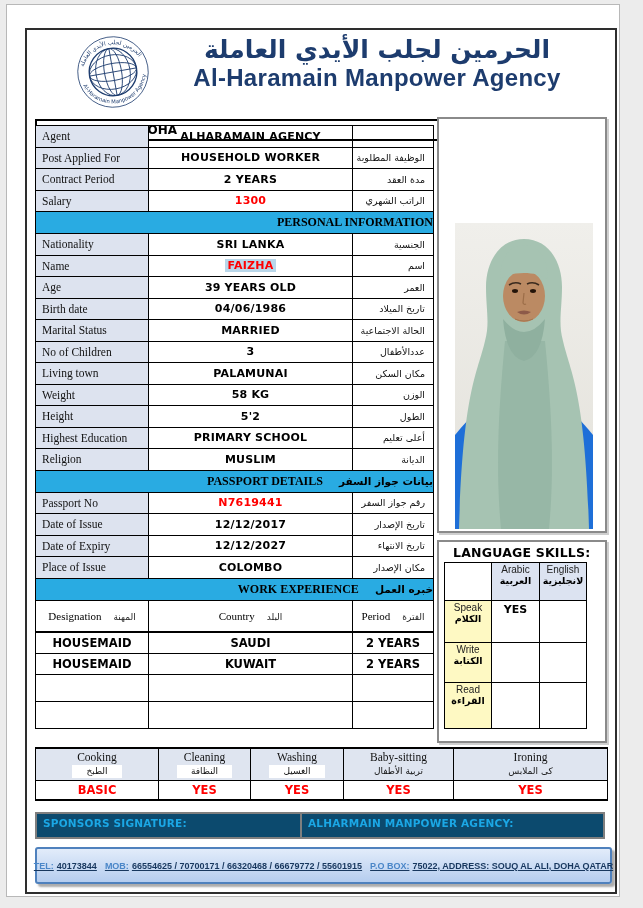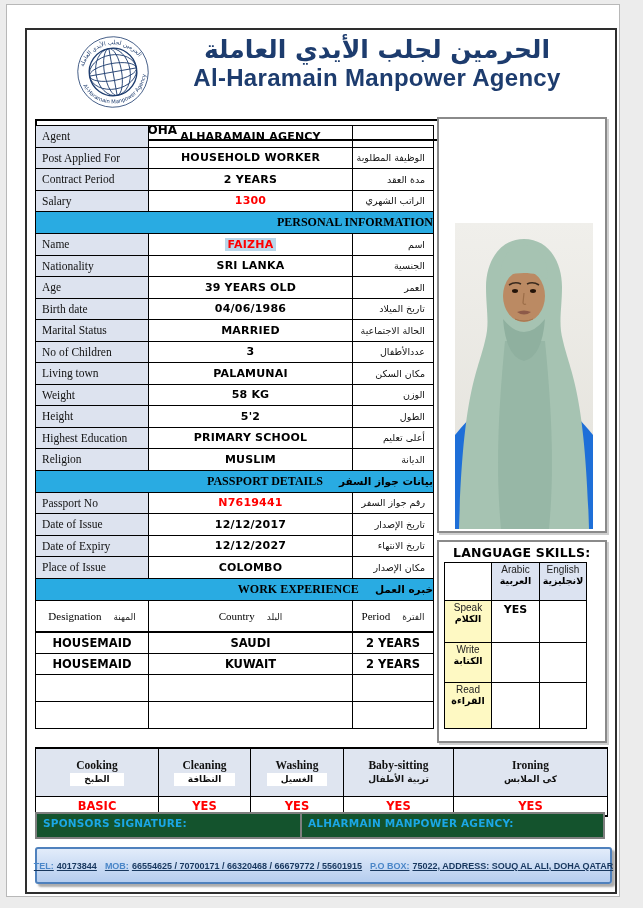--- a/index.html
+++ b/index.html
@@ -49,30 +49,30 @@
   .lang .hd{background:#dce3f1;}
   .lang .lbl{background:#fef9c3;}
   .len{font-family:"Liberation Sans",sans-serif;font-size:10px;display:block;color:#222;}
   .lar{font-family:"DejaVu Sans",sans-serif;font-size:9.5px;font-weight:bold;display:block;direction:rtl;}
   .lang .yes{font-family:"DejaVu Sans",sans-serif;font-weight:bold;font-size:11px;color:#000;padding-top:2px;}
   tr.lh{height:38px;} tr.l1{height:42px;} tr.l2{height:40px;} tr.l3{height:46px;}
 
   
   .skills{position:absolute;left:8px;top:717px;width:572px;}
   .skills td{border:1px solid #000;text-align:center;padding:0;}
-  tr.shead{height:48px;font-weight:bold;}
+  tr.shead{height:32px;}
   tr.shead td{background:#dfe5f0;border-top:2.5px solid #000;font-family:"Liberation Serif",serif;font-size:11.5px;color:#111;}
   .sken{display:block;line-height:15px;}
   .skar{display:block;font-family:"DejaVu Sans",sans-serif;font-size:9px;line-height:13px;direction:rtl;}
   .chip{background:#fff;padding:0 14px;display:inline-block;}
   tr.svals{height:20px;}
   tr.svals td{font-family:"DejaVu Sans",sans-serif;font-weight:bold;font-size:11.5px;color:#ff0000;background:#fff;border-bottom:2px solid #000;}
 
   
-  .sig{position:absolute;left:8px;top:782px;width:570px;height:27px;border:2px solid #7f7f7f;box-sizing:border-box;display:flex;background:#14532d;}
+  .sig{position:absolute;left:8px;top:782px;width:570px;height:27px;border:2px solid #7f7f7f;box-sizing:border-box;display:flex;background:#0c4a6e;}
   .sig-cell{padding:3px 6px;font-family:"DejaVu Sans",sans-serif;font-weight:bold;font-size:10.5px;color:#1ba7e5;letter-spacing:.2px;}
   .sig-left{width:251px;border-right:2px solid #7f7f7f;}
   .sig-right{flex:1;}
 
   
   .footer{position:absolute;left:8px;top:817px;width:577px;height:37px;border:2px solid #4f81bd;border-radius:3px;box-sizing:border-box;background:linear-gradient(#e2ecfa,#b5cdef);box-shadow:3px 3px 2px rgba(90,90,90,.5);display:flex;align-items:center;justify-content:center;font-family:"Liberation Sans",sans-serif;font-weight:bold;font-size:9px;color:#17375e;white-space:nowrap;text-decoration:underline;}
   .fl{color:#4a86c8;margin-left:8px;margin-right:3px;}
   .fl.first{margin-left:0;}
 </style>
 </head>
@@ -137,28 +137,28 @@
     </tr>
     <tr>
       <td class="lab">Salary</td>
       <td class="val red">1300</td>
       <td class="arc">الراتب الشهري</td>
     </tr>
     <tr class="sect">
       <td colspan="3">PERSONAL INFORMATION</td>
     </tr>
     <tr>
+      <td class="lab">Nationality</td>
+      <td class="val">SRI LANKA</td>
+      <td class="arc">الجنسية</td>
+    </tr>
+    <tr>
       <td class="lab">Name</td>
       <td class="val"><span class="hl red">FAIZHA</span></td>
       <td class="arc">اسم</td>
-    </tr>
-    <tr>
-      <td class="lab">Nationality</td>
-      <td class="val">SRI LANKA</td>
-      <td class="arc">الجنسية</td>
     </tr>
     <tr>
       <td class="lab">Age</td>
       <td class="val">39 YEARS OLD</td>
       <td class="arc">العمر</td>
     </tr>
     <tr>
       <td class="lab">Birth date</td>
       <td class="val">04/06/1986</td>
       <td class="arc">تاريخ الميلاد</td>

